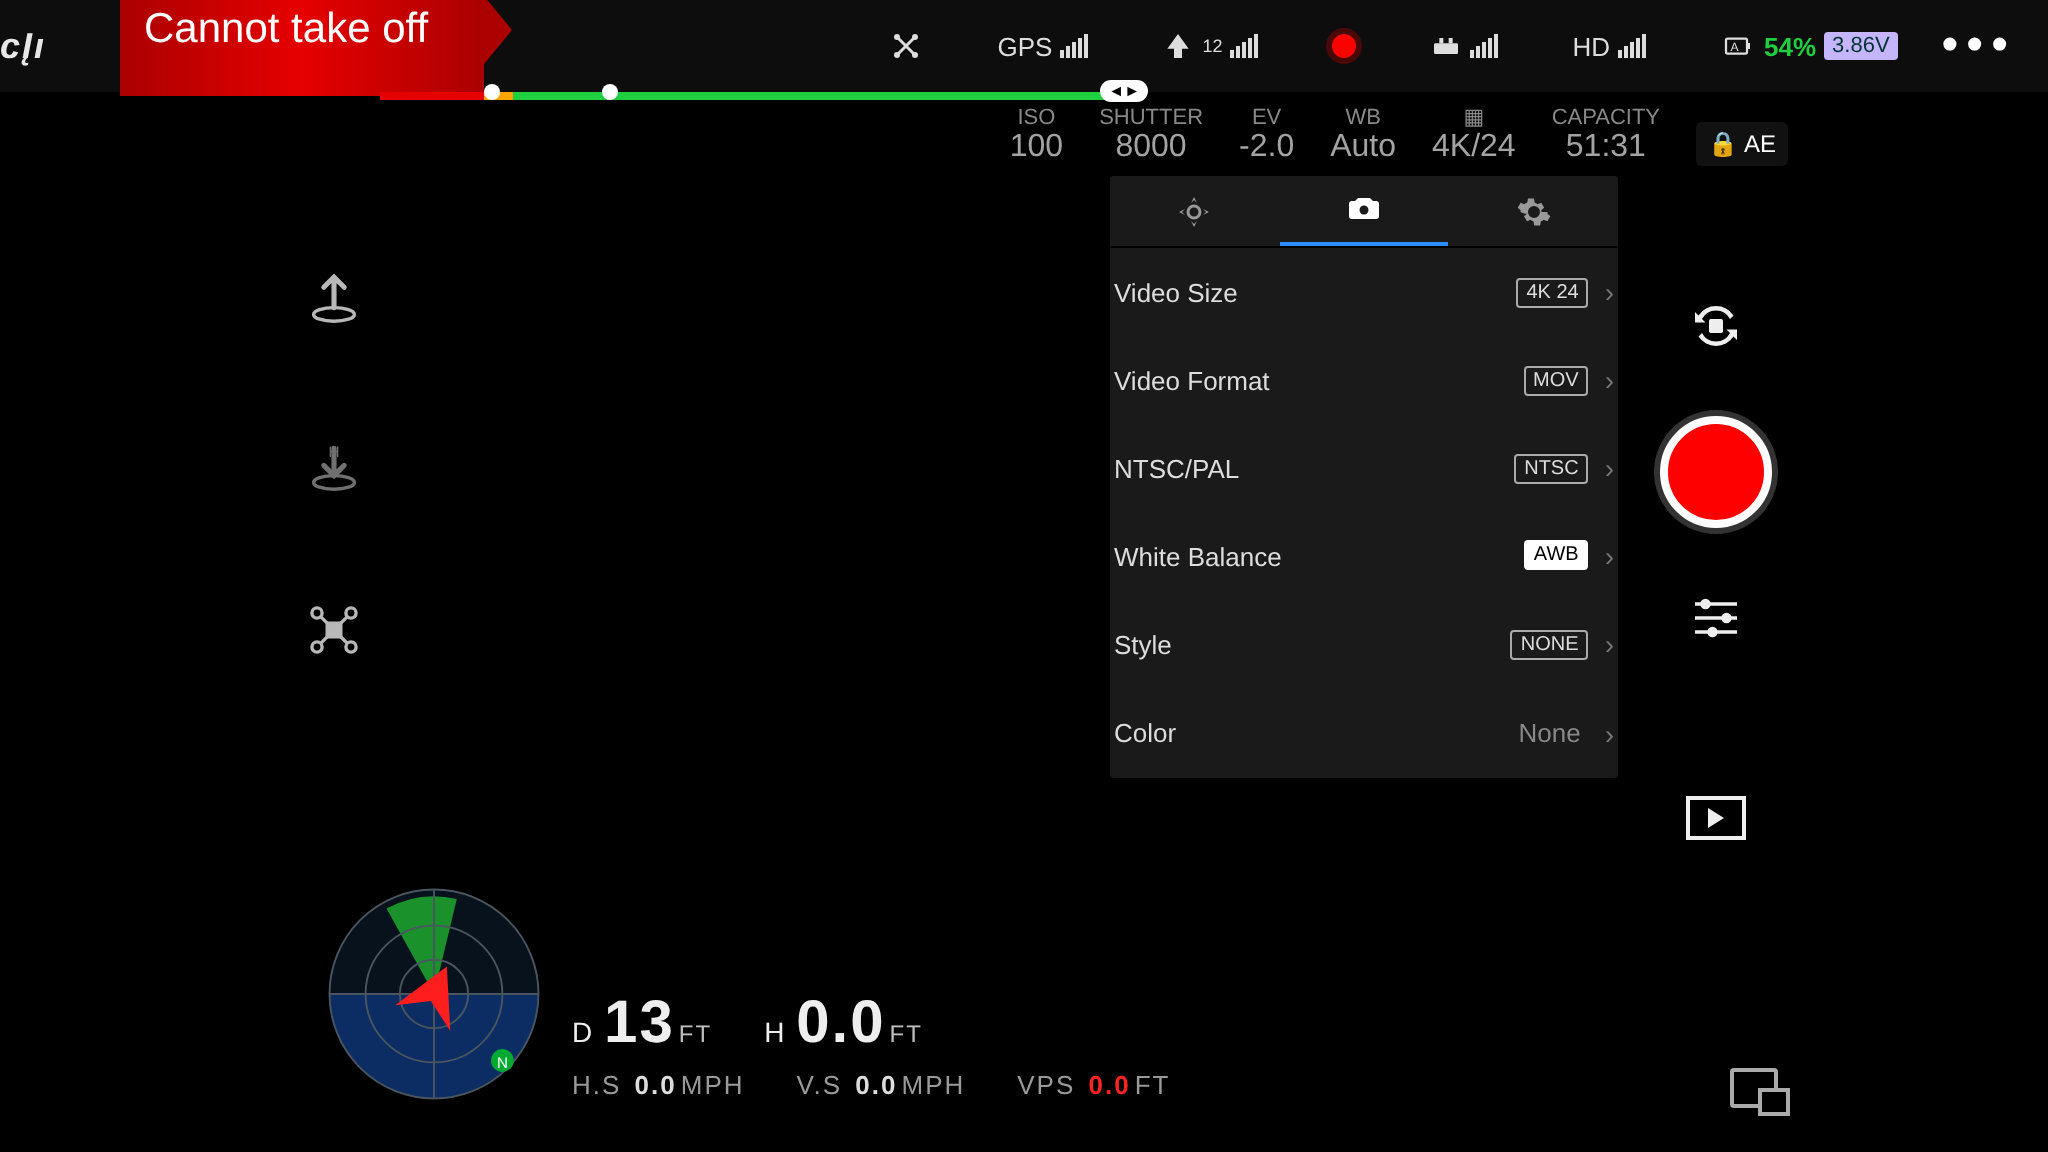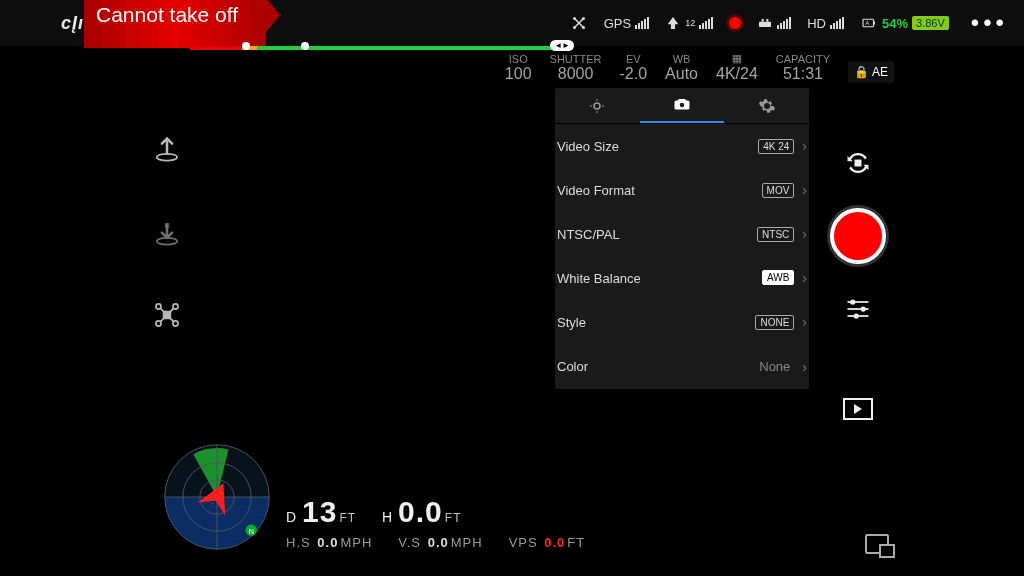--- a/index.html
+++ b/index.html
@@ -1,31 +1,31 @@
 <!DOCTYPE html>
 <html><head>
 <meta charset="utf-8">
 <style>
   * { box-sizing: border-box; margin: 0; padding: 0; font-family: "Helvetica Neue", Arial, sans-serif; }
   html, body { width: 1024px; height: 576px; background: #000; overflow: hidden; color: #fff; }
   .app { position: relative; width: 1024px; height: 576px; background: #000; }
 
   
   .topbar { position: absolute; top: 0; left: 0; right: 0; height: 46px; background: #0d0d0d; display: flex; align-items: center; }
-  .logo { width: 84px; text-align: right; font-size: 18px; font-weight: 600; letter-spacing: 1px; font-style: italic; opacity: .9; }
+  .logo { width: 60px; text-align: left; font-size: 18px; font-weight: 600; letter-spacing: 1px; font-style: italic; opacity: .9; }
   .status-ribbon { position: relative; height: 50px; line-height: 34px; padding: 0 28px 0 12px; background: linear-gradient(90deg,#a00 0%,#e60000 50%,#a00 100%); font-size: 21px; font-weight: 500; }
   .status-ribbon::after { content:""; position:absolute; right:-14px; top:0; border-top:17px solid transparent; border-bottom:17px solid transparent; border-left:14px solid #a00; }
   .top-indicators { display:flex; align-items:center; gap:16px; margin-left:auto; margin-right:14px; font-size:13px; }
-  .ind { display:flex; align-items:center; gap:4px; color:#ddd; }
+  .ind { display:flex; align-items:center; gap:4px; color:#ddd;margin-left:21px; }
   .ind .bars { display:flex; gap:1px; align-items:flex-end; height:12px;}
   .ind .bars span{ width:2px; background:#ddd; }
   .ind .bars span:nth-child(1){height:4px}.ind .bars span:nth-child(2){height:6px}.ind .bars span:nth-child(3){height:8px}.ind .bars span:nth-child(4){height:10px}.ind .bars span:nth-child(5){height:12px}
   .rec-dot{ width:12px;height:12px;border-radius:50%;background:#f00; box-shadow:0 0 0 3px rgba(255,0,0,.25);}
   .battery-pct{ color:#1fcf3f; font-weight:600; }
-  .battery-voltage{ background:#84cc16; color:#033; padding:1px 4px; font-size:11px; border-radius:2px; }
+  .battery-voltage{ background:#c4b5fd; color:#033; padding:1px 4px; font-size:11px; border-radius:2px; }
   .more-dots{ letter-spacing:4px; font-size:24px; padding:0 16px 0 8px; cursor:pointer; }
 
   
   .healthbar{ position:absolute; top:46px; left:190px; height:4px; width:370px; background:linear-gradient(90deg,#e60000 0 14%,#ffa500 14% 18%,#1fcf3f 18% 100%); }
   .healthbar .dot{ position:absolute; top:-4px; width:8px;height:8px;background:#fff;border-radius:50%;}
   .healthbar .marker{ position:absolute; right:-14px; top:-6px; background:#fff;color:#000;font-size:8px;padding:1px 4px;border-radius:6px;}
 
   
   .camstrip{ position:absolute; top:52px; right:130px; display:flex; gap:18px; align-items:flex-end; font-size:11px; color:#888; }
   .camstrip .cell{ text-align:center; }

